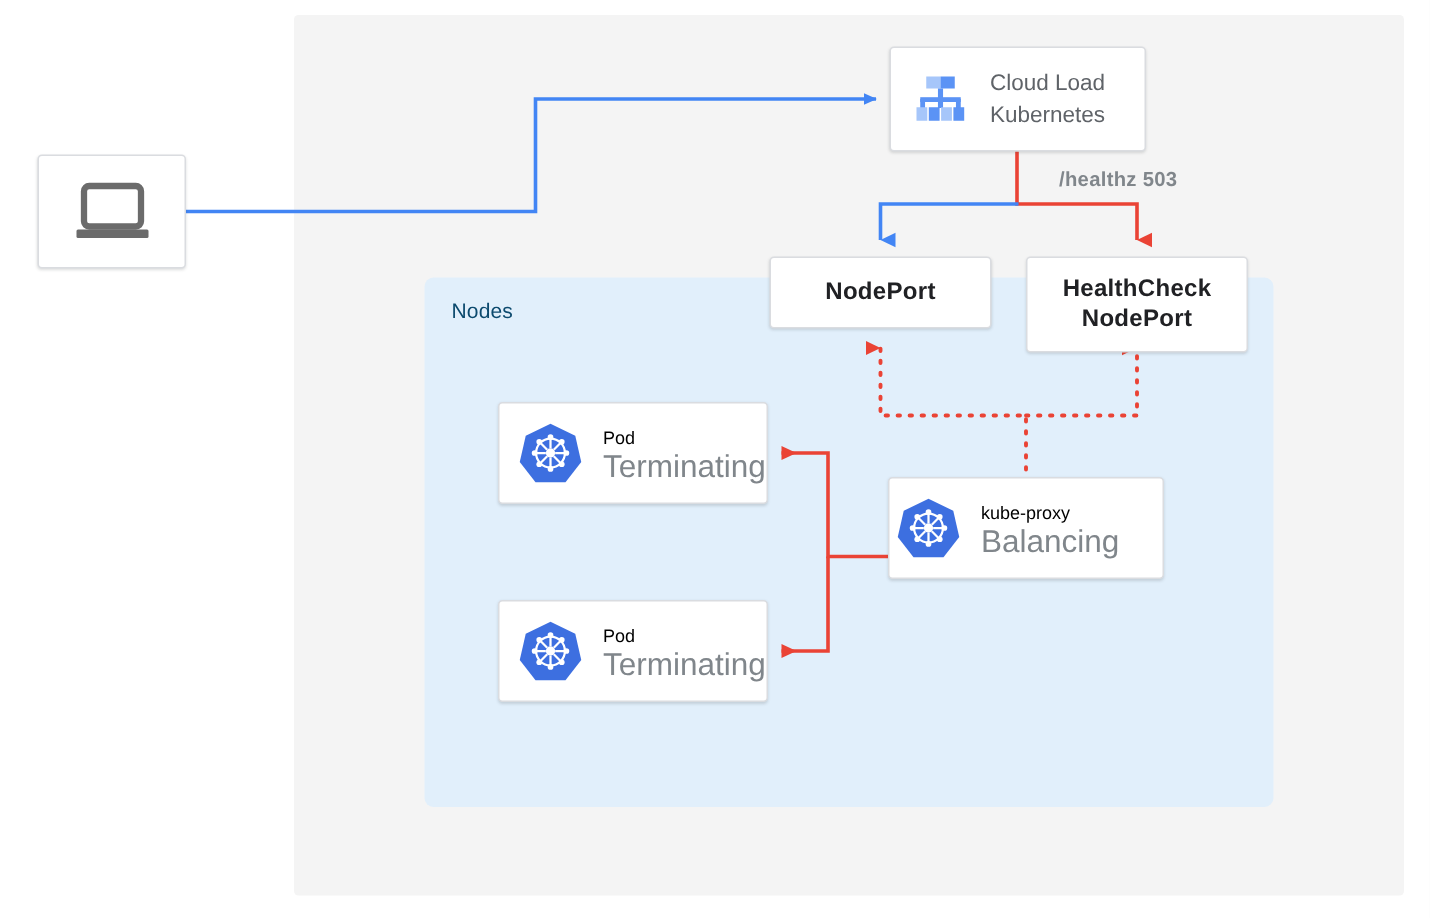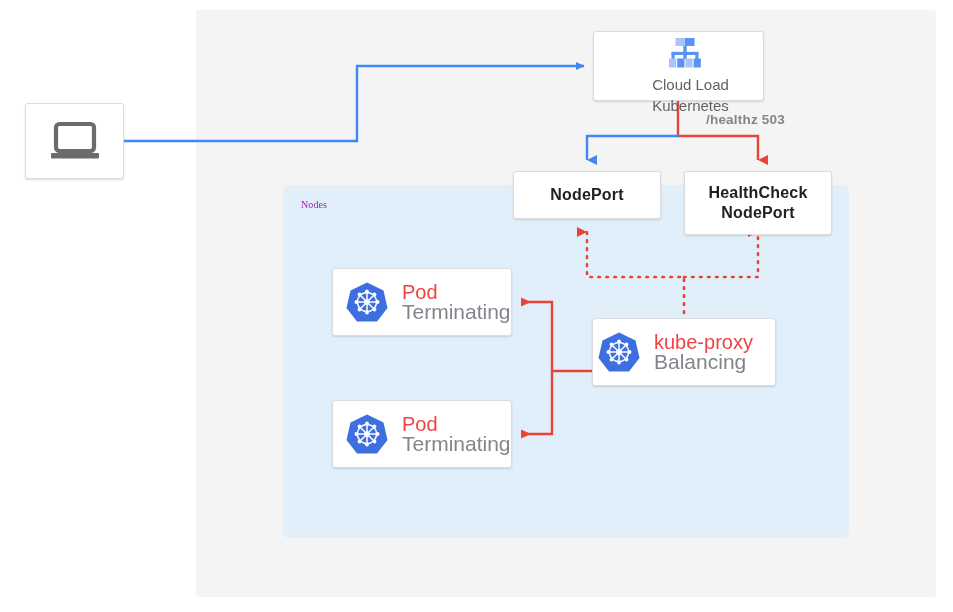--- a/index.html
+++ b/index.html
@@ -36,24 +36,23 @@
     top: 185px;
     width: 566px;
     height: 353px;
     background: #e1effb;
     border-radius: 6px;
   }
   .nodes-label {
     position: absolute;
     left: 301px;
     top: 199px;
-    font-size: 10px;
-    color: #a21caf;
+    font-size: 14px;
+    color: #0c4a6e;
     letter-spacing: .1px;
-    font-family: Liberation Serif, serif;
   }
   
   .card {
     position: absolute;
     background: #ffffff;
     border: 1px solid #dadce0;
     border-radius: 3px;
     box-sizing: border-box;
     box-shadow: 0 1px 2px rgba(60,64,67,.18);
     display: flex;
@@ -67,21 +66,20 @@
   .laptop-card {
     left: 25px; top: 103px;
     width: 99px; height: 76px;
     justify-content: center;
   }
   
   .clb-card {
     left: 593px; top: 31px;
     width: 171px; height: 70px;
     padding-left: 12px;
-    flex-direction: column;
   }
   .clb-text {
     font-size: 15px;
     color: #5f6368;
     line-height: 21px;
     margin-left: 12px;
     white-space: nowrap;
   }
   
   .nodeport-card {
@@ -101,22 +99,22 @@
     text-align: center;
     letter-spacing: .2px;
   }
   
   .pod-card-1 { left: 332px; top: 268px; width: 180px; height: 68px; padding-left: 12px;}
   .pod-card-2 { left: 332px; top: 400px; width: 180px; height: 68px; padding-left: 12px;}
   
   .kp-card { left: 592px; top: 318px; width: 184px; height: 68px; padding-left: 4px;}
   .entity-text { margin-left: 13px; }
   .entity-title {
-    font-size: 20px;
-    color: #ef4444;
+    font-size: 12px;
+    color: #000000;
     line-height: 20px;
     white-space: nowrap;
   }
   .entity-sub {
     font-size: 21px;
     color: #80868b;
     line-height: 20px;
     white-space: nowrap;
   }
   

